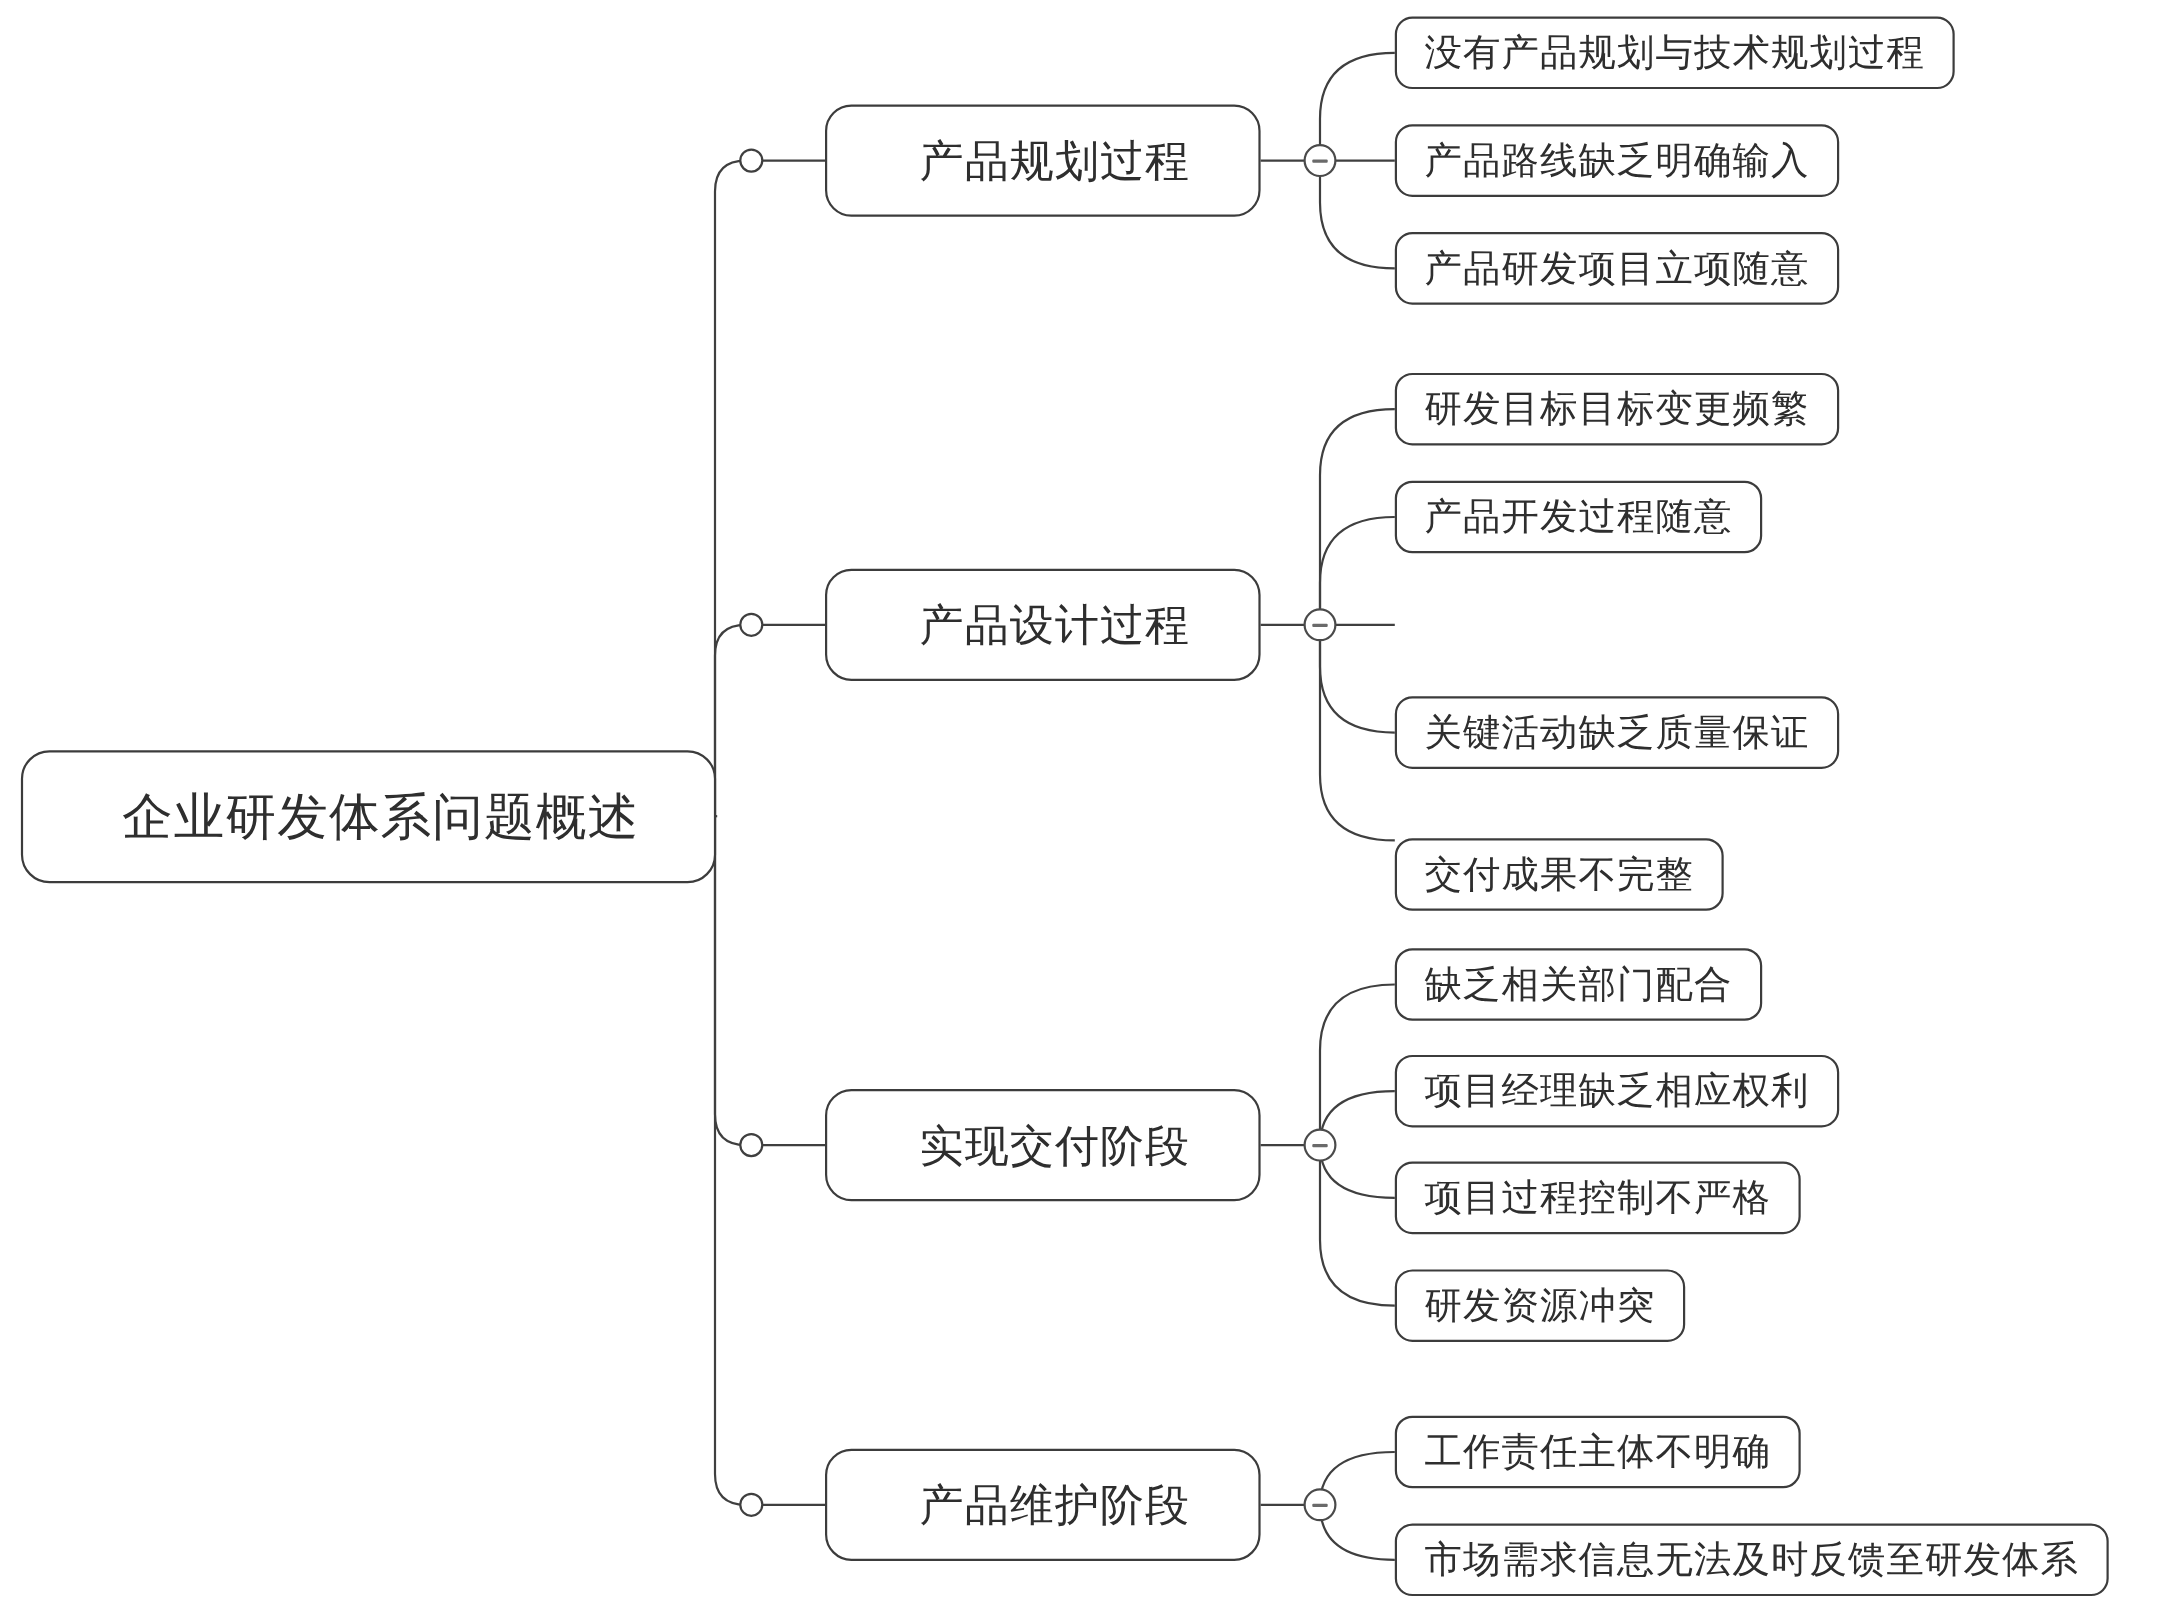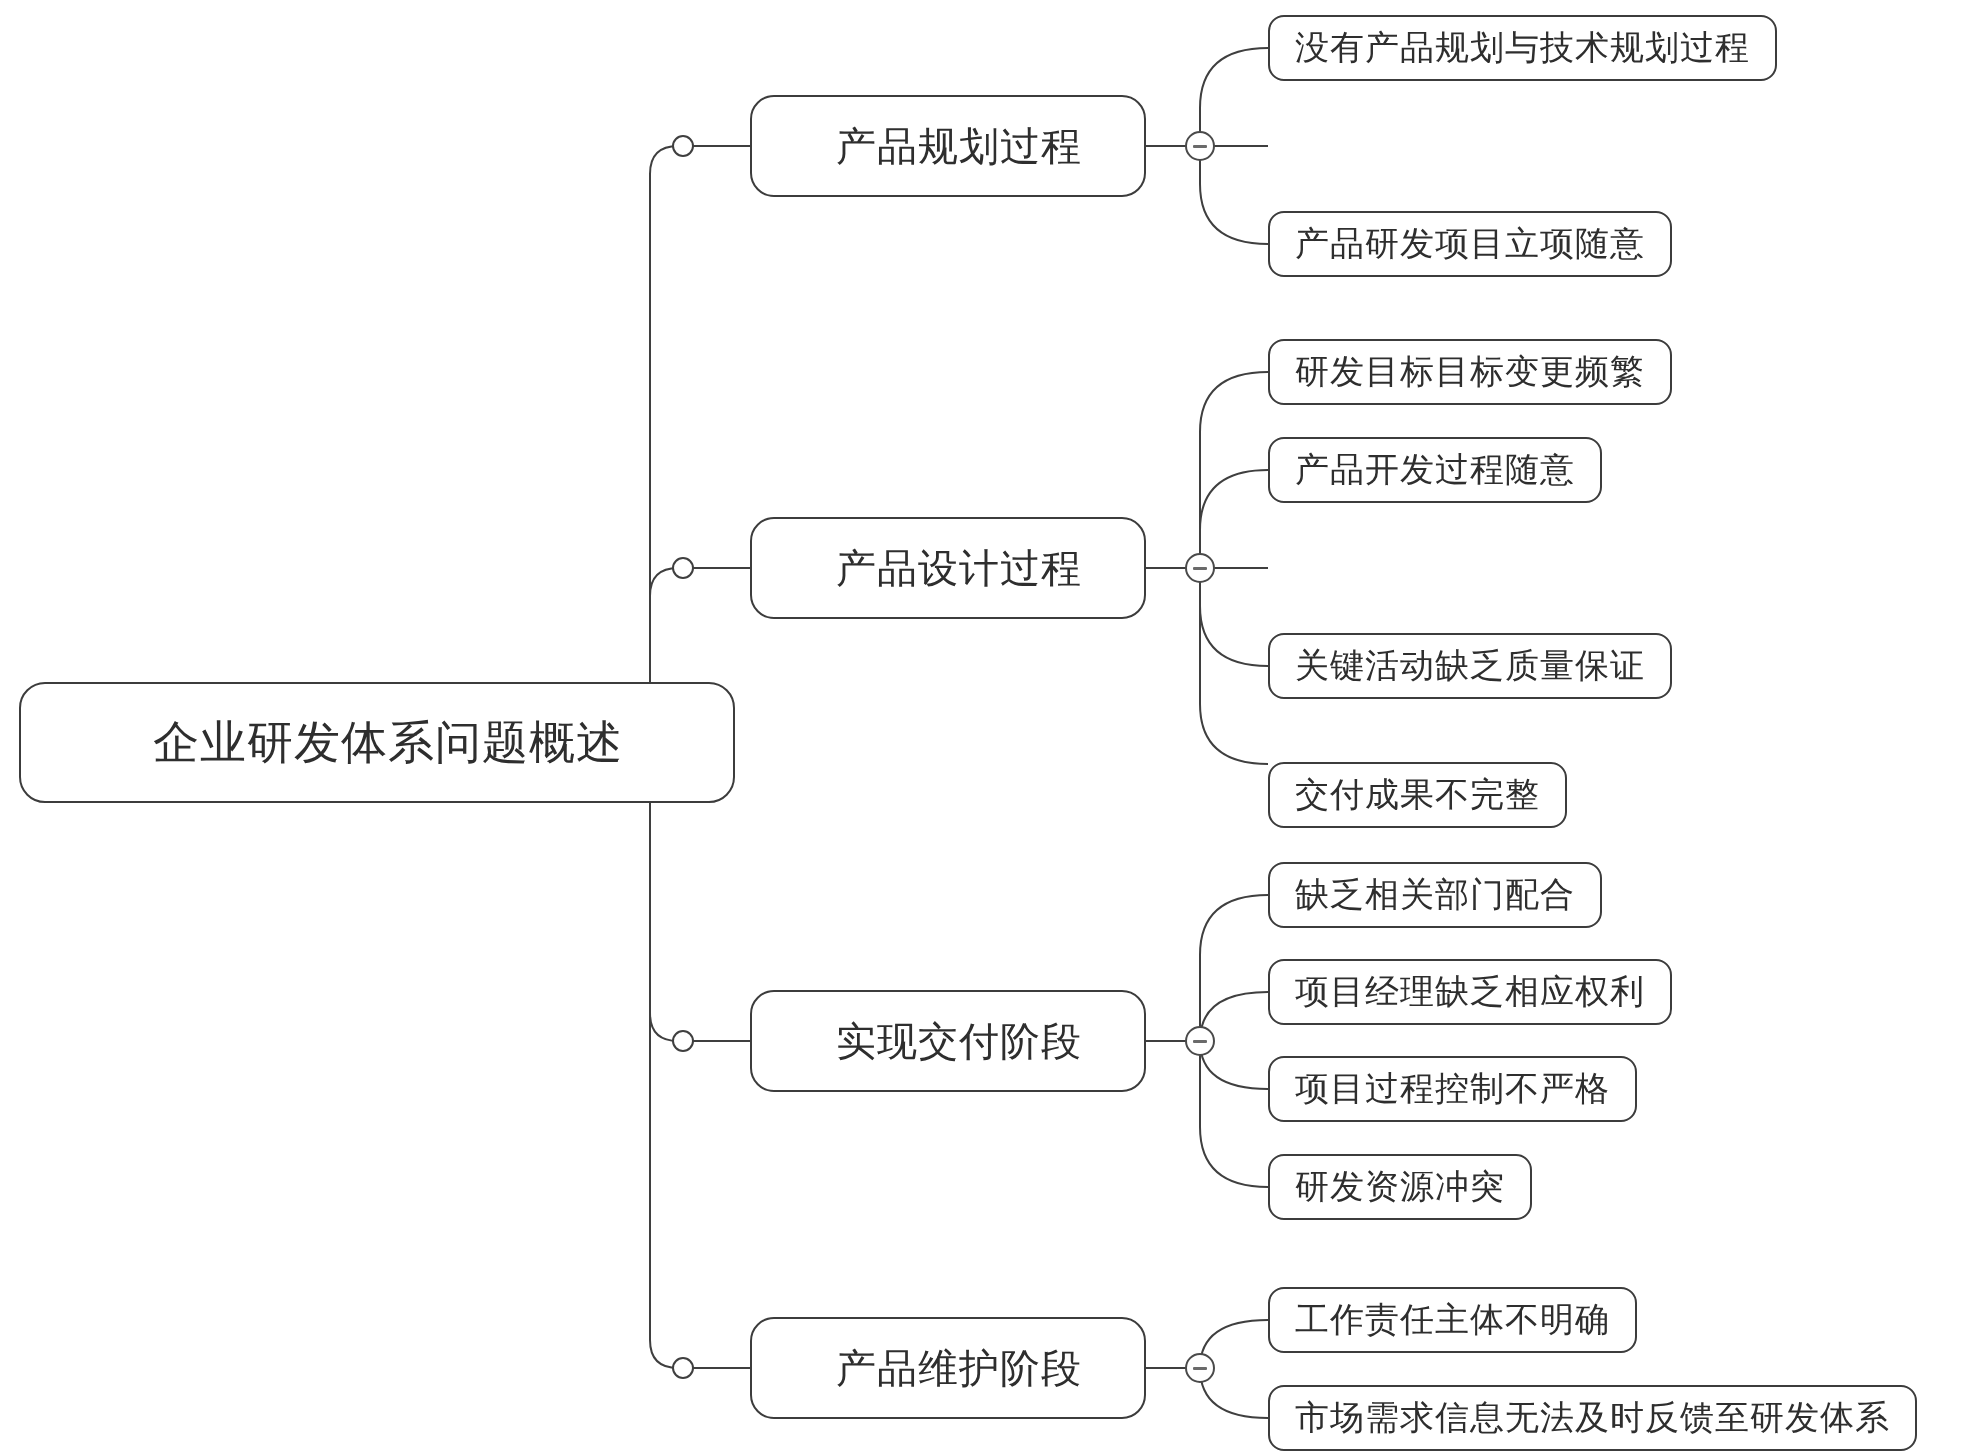--- a/index.html
+++ b/index.html
@@ -31,21 +31,21 @@
     display: flex;
     align-items: center;
     justify-content: center;
     white-space: nowrap;
     letter-spacing: 1px;
     padding-left: 22px;
   }
   .root-node {
     left: 19px;
     top: 682px;
-    width: 716px;
+    width: 632px;
     height: 121px;
     border-radius: 26px;
     font-size: 46px;
   }
   .branch-node {
     left: 750px;
     width: 396px;
     height: 102px;
     border-radius: 24px;
     font-size: 40px;
@@ -135,20 +135,21 @@
     <span class="minus-bar"></span>
   </div>
   <div class="collapse-btn" style="top:1026px">
     <span class="minus-bar"></span>
   </div>
   <div class="collapse-btn" style="top:1353px">
     <span class="minus-bar"></span>
   </div>
 
   <div class="node child-node" style="top:15px">没有产品规划与技术规划过程</div>
+  <div class="node child-node" style="top:113px">产品路线缺乏明确输入</div>
   <div class="node child-node" style="top:211px">产品研发项目立项随意</div>
 
   <div class="node child-node" style="top:339px">研发目标目标变更频繁</div>
   <div class="node child-node" style="top:437px">产品开发过程随意</div>
   <div class="node child-node" style="top:633px">关键活动缺乏质量保证</div>
   <div class="node child-node" style="top:762px">交付成果不完整</div>
 
   <div class="node child-node" style="top:862px">缺乏相关部门配合</div>
   <div class="node child-node" style="top:959px">项目经理缺乏相应权利</div>
   <div class="node child-node" style="top:1056px">项目过程控制不严格</div>

